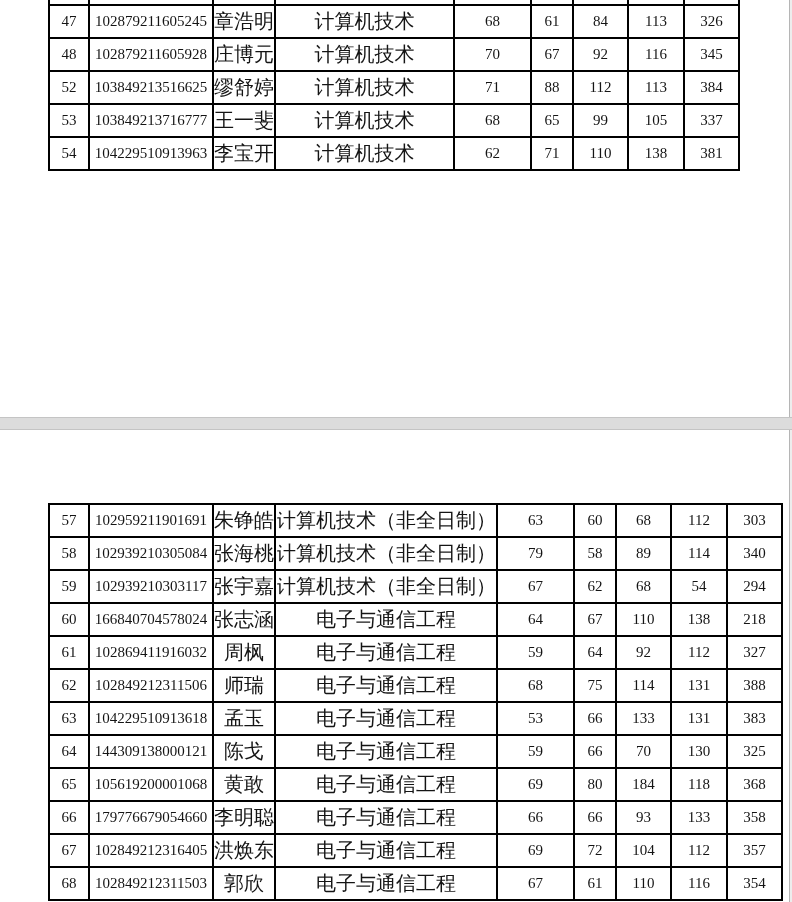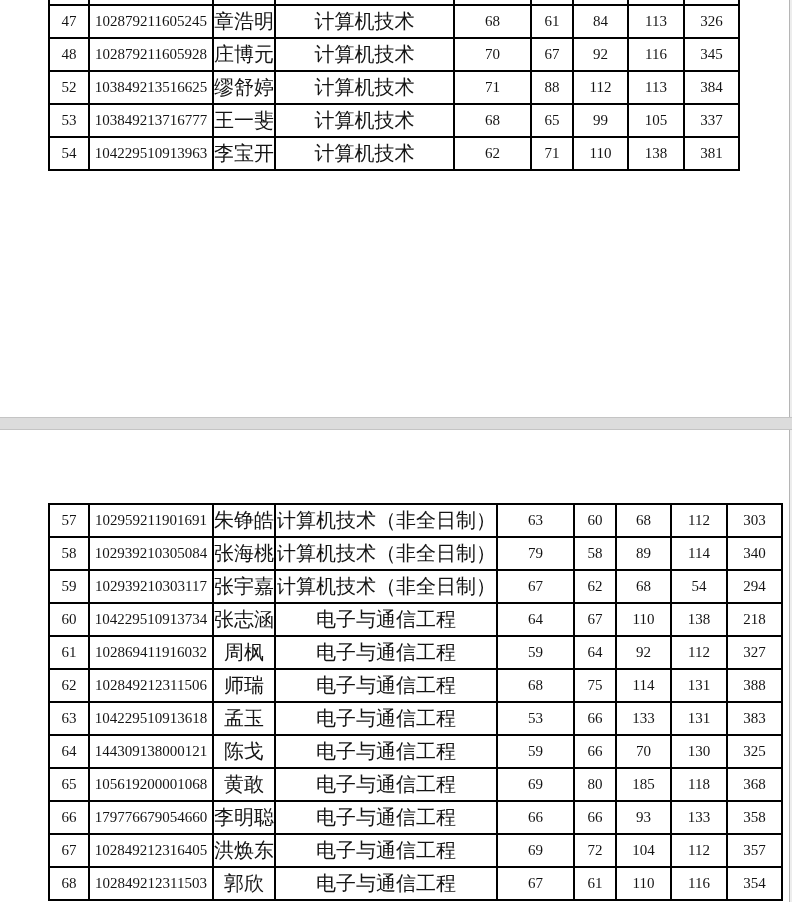--- a/index.html
+++ b/index.html
@@ -165,21 +165,21 @@
             <td class="cjk">张宇嘉</td>
             <td class="cjk left">计算机技术（非全日制）</td>
             <td class="num">67</td>
             <td class="num">62</td>
             <td class="num">68</td>
             <td class="num">54</td>
             <td class="num">294</td>
           </tr>
           <tr>
             <td class="num">60</td>
-            <td class="num">104229510913734</td>
+            <td class="num">166840704578024</td>
             <td class="cjk">张志涵</td>
             <td class="cjk">电子与通信工程</td>
             <td class="num">64</td>
             <td class="num">67</td>
             <td class="num">110</td>
             <td class="num">138</td>
             <td class="num">218</td>
           </tr>
           <tr>
             <td class="num">61</td>
@@ -225,21 +225,21 @@
             <td class="num left">130</td>
             <td class="num">325</td>
           </tr>
           <tr>
             <td class="num">65</td>
             <td class="num">105619200001068</td>
             <td class="cjk">黄敢</td>
             <td class="cjk">电子与通信工程</td>
             <td class="num">69</td>
             <td class="num">80</td>
-            <td class="num">185</td>
+            <td class="num">184</td>
             <td class="num left">118</td>
             <td class="num">368</td>
           </tr>
           <tr>
             <td class="num">66</td>
             <td class="num">179776679054660</td>
             <td class="cjk">李明聪</td>
             <td class="cjk">电子与通信工程</td>
             <td class="num">66</td>
             <td class="num">66</td>

